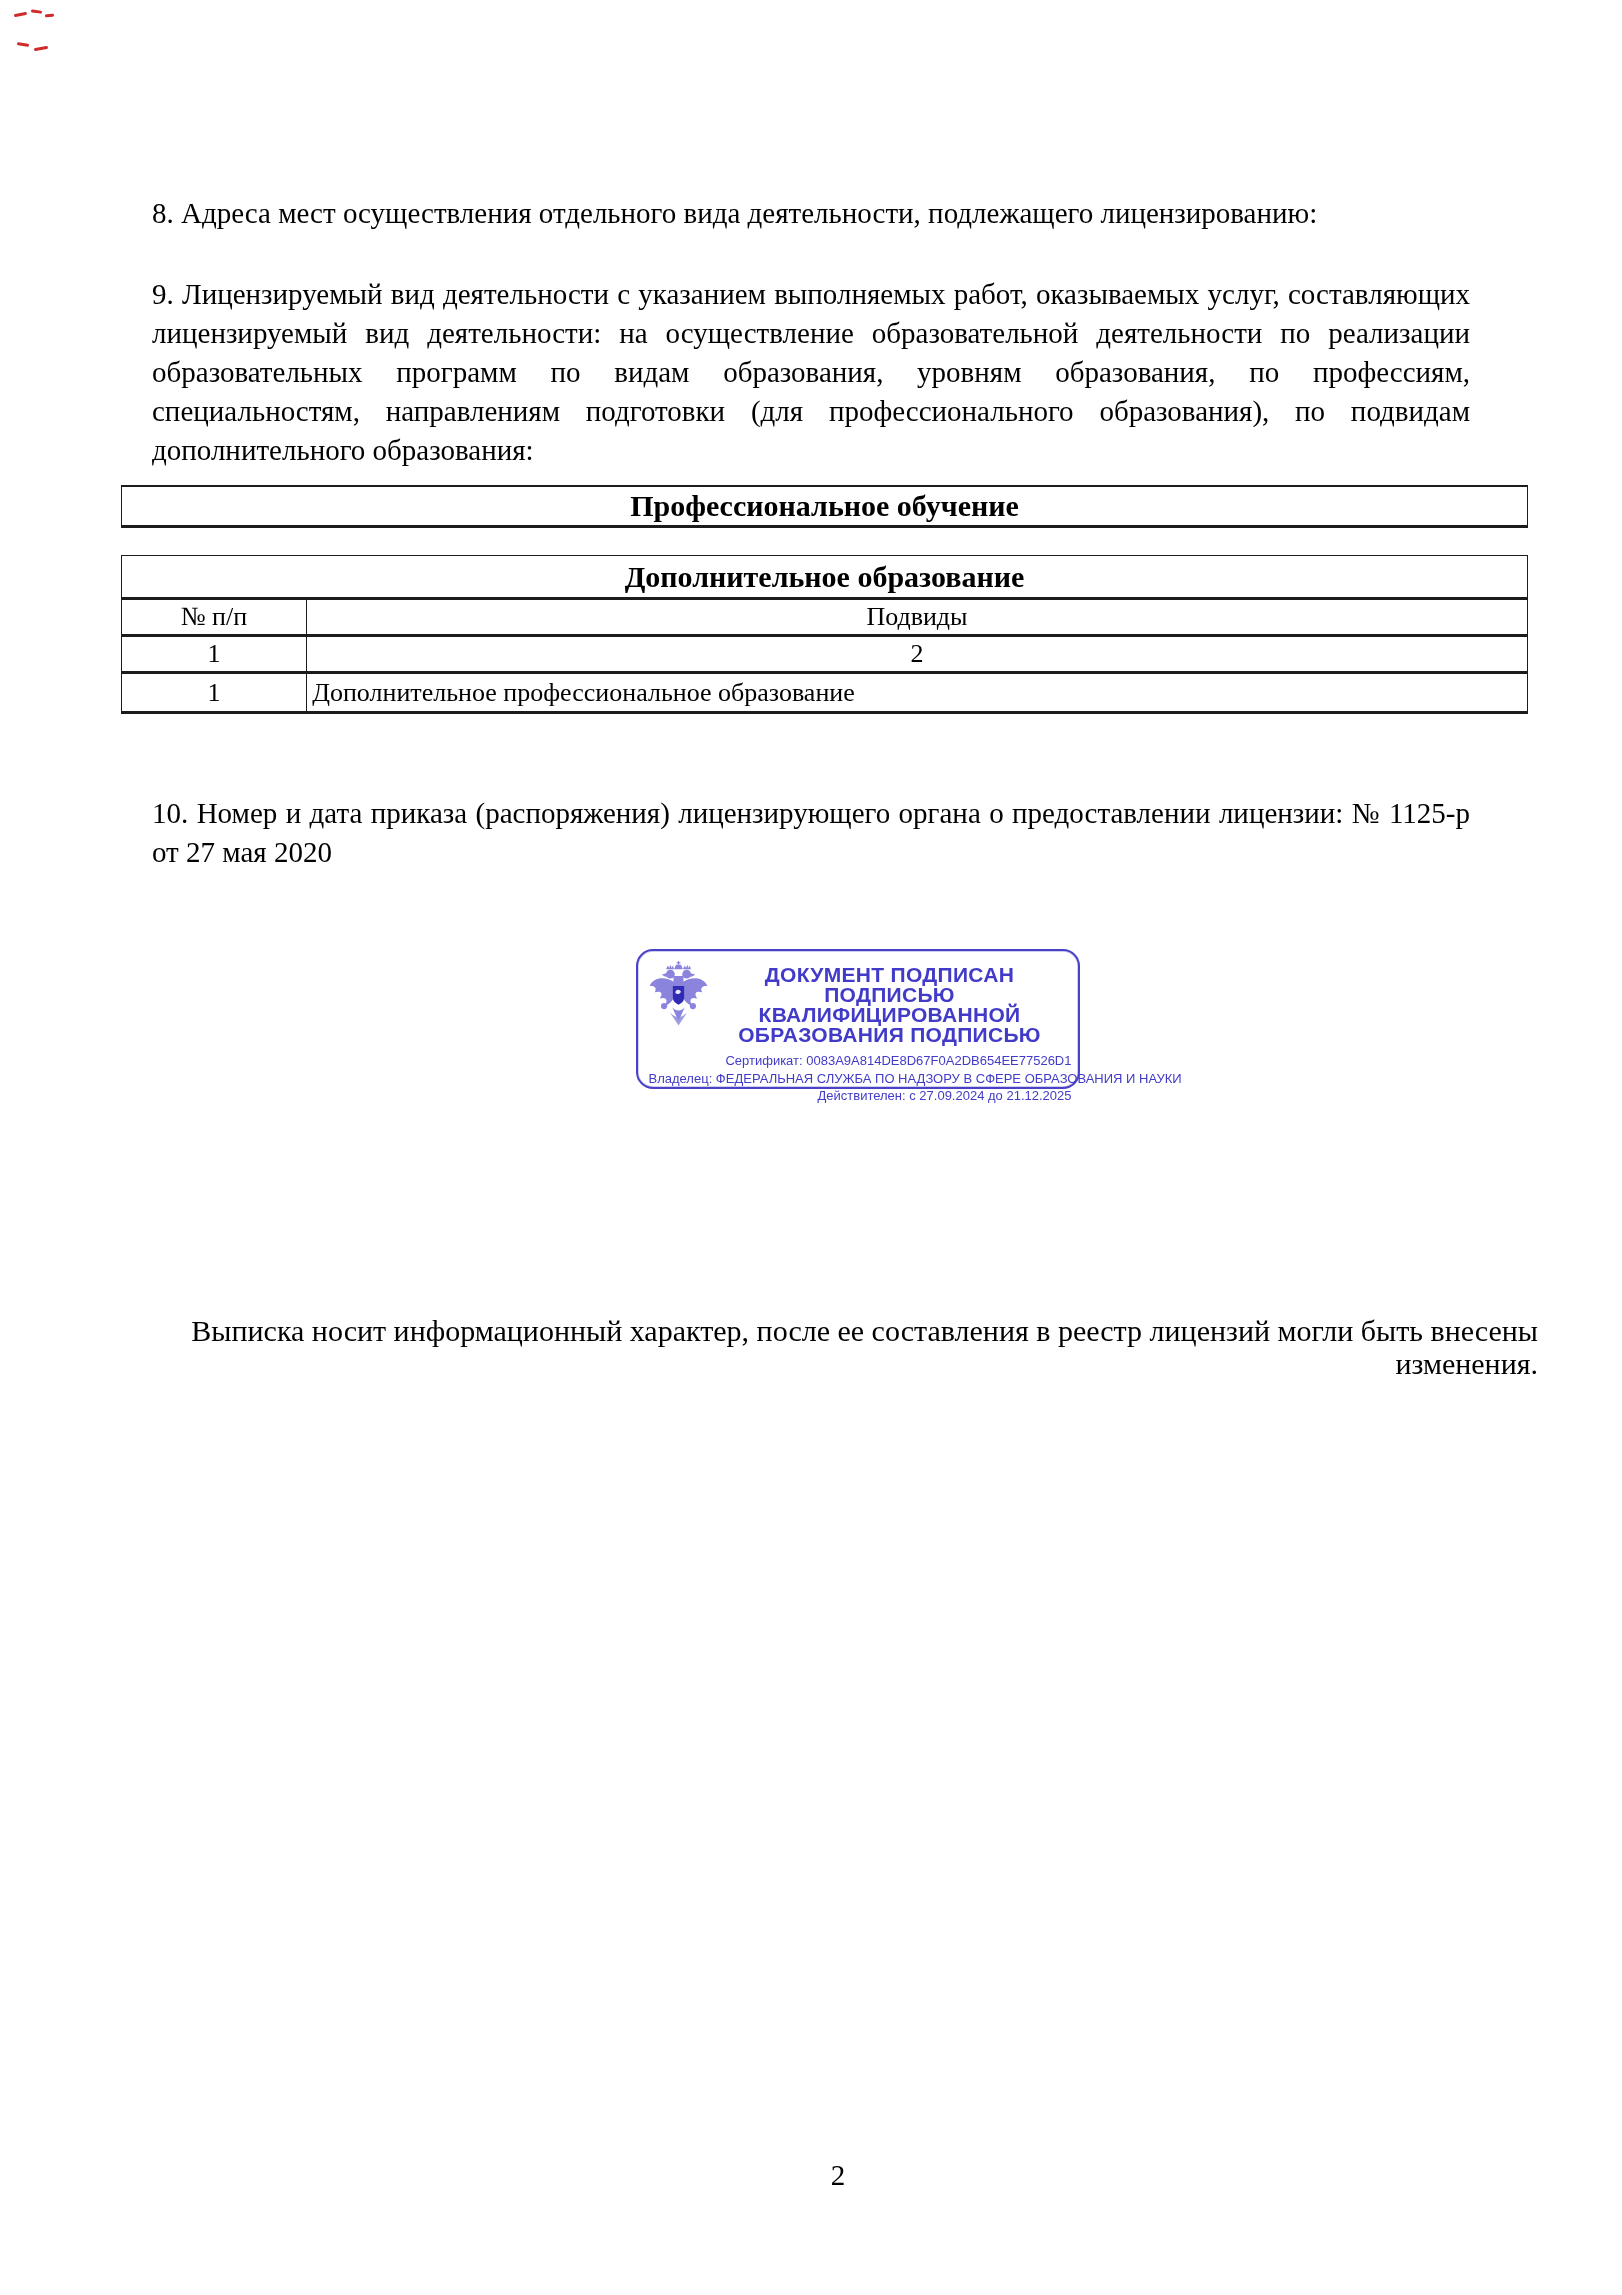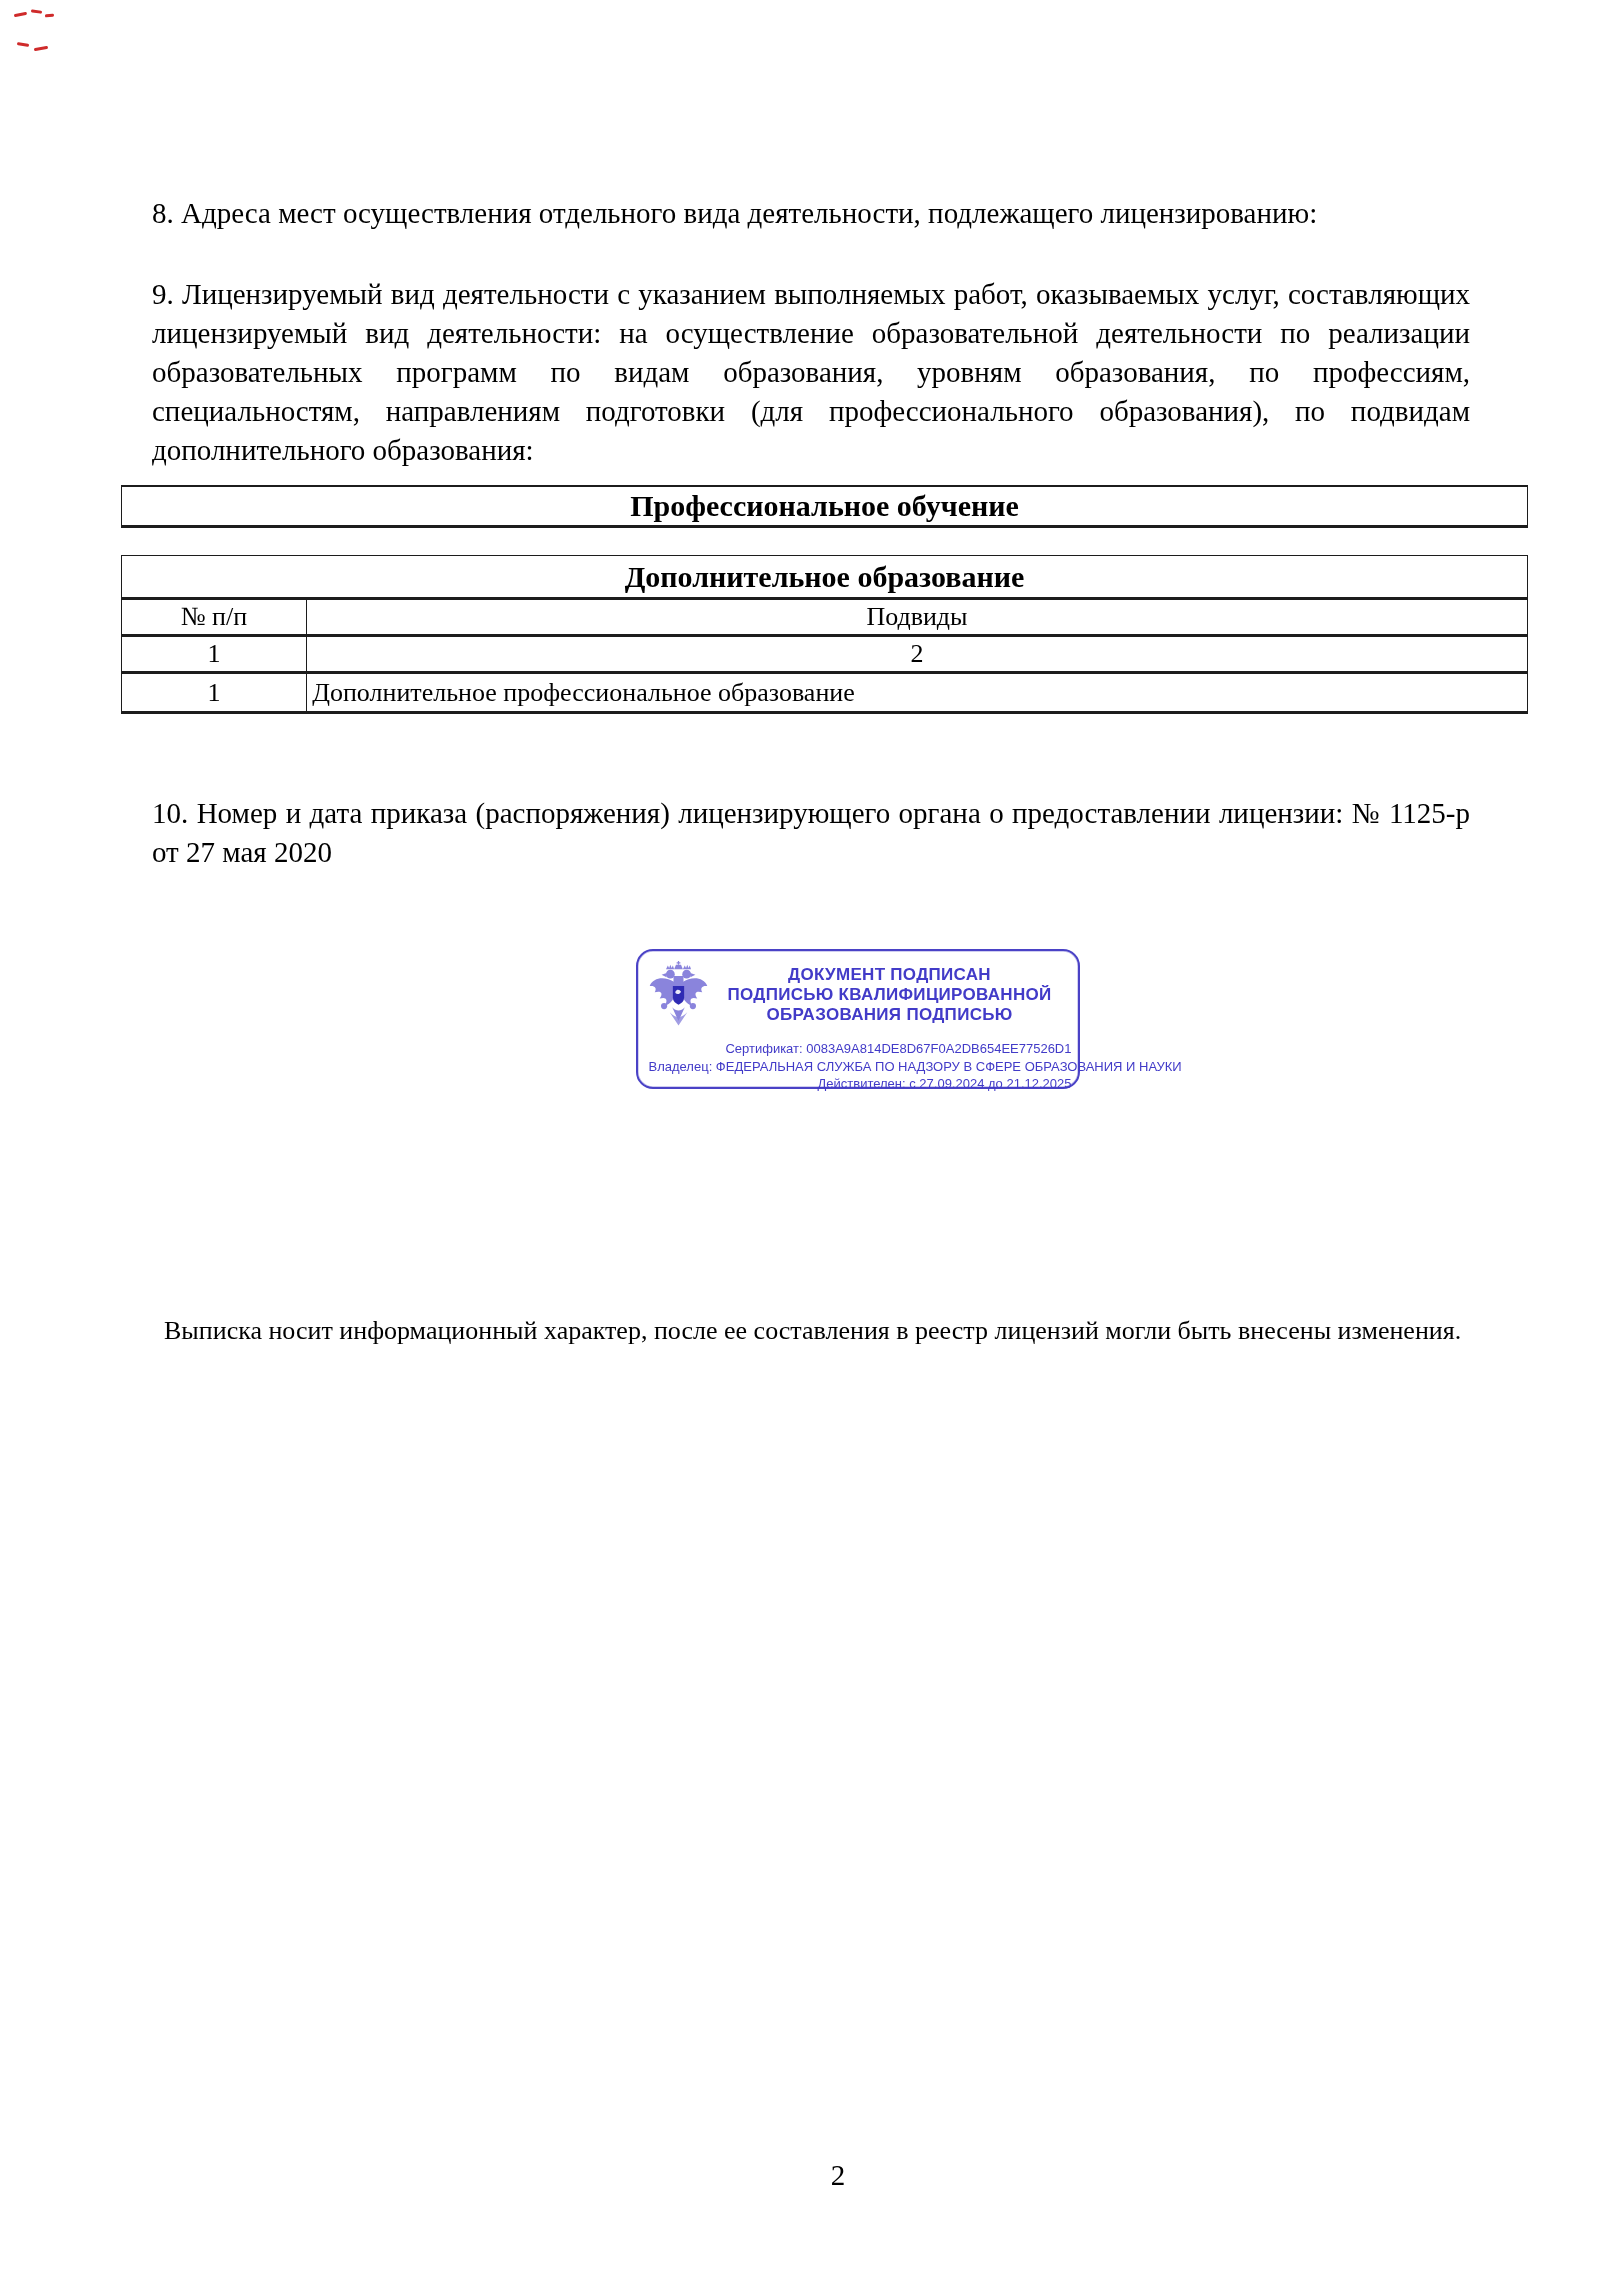--- a/index.html
+++ b/index.html
@@ -54,27 +54,27 @@
   #stamp{
     position:absolute;left:636px;top:949px;
     width:444px;height:140px;box-sizing:border-box;
     border:2px solid #4a42c6;border-radius:17px;
     font-family:"Liberation Sans", sans-serif;
     color:#423bc8;
     box-shadow:inset 0 0 0 0.7px rgba(74,66,198,.35);
   }
   #stamp .toprow{display:flex;align-items:flex-start;padding:9.2px 9.2px 0 9.2px;}
   #stamp .emblem{flex:0 0 63px;height:72px;margin-top:1.3px;}
-  #stamp .titles{flex:1;text-align:center;font-weight:bold;font-size:17px;line-height:20px;padding-top:5.2px;letter-spacing:0.3px;}
+  #stamp .titles{flex:1;text-align:center;font-weight:bold;font-size:21px;line-height:20px;padding-top:5.2px;letter-spacing:0.3px;}
   #stamp .details{padding:6.5px 6.5px 0 10.5px;font-size:13px;line-height:17.7px;white-space:nowrap;text-align:right;}
 
   #note{
     position:absolute;top:1314px;left:851px;transform:translateX(-50%);
-    width:1374px;text-align:left;
-    font-size:26px;line-height:33px;
+    width:1374px;text-align:right;
+    font-size:30px;line-height:33px;
   }
   #pagenum{
     position:absolute;top:2159px;left:838px;transform:translateX(-50%);
     font-size:29px;
   }
 </style>
 </head>
 <body>
 
 <div id="page">

